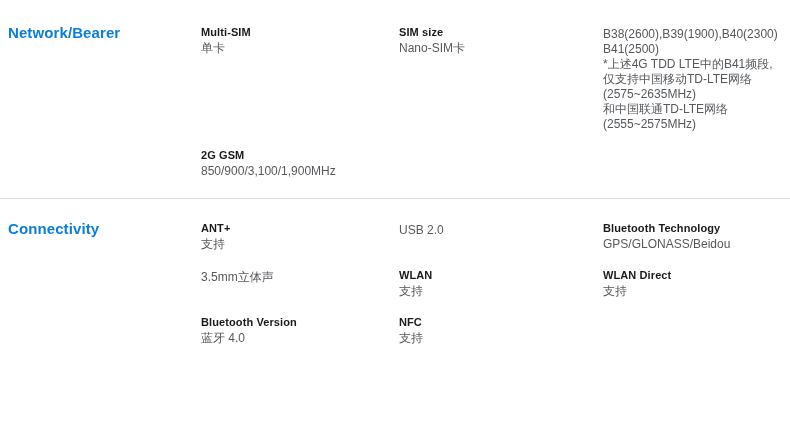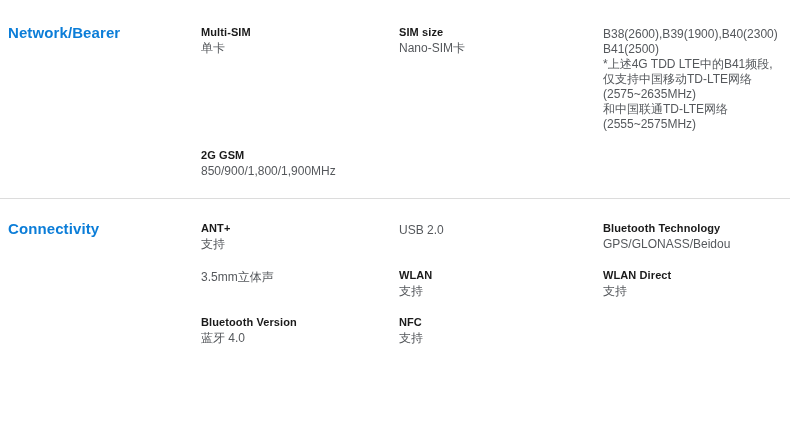--- a/index.html
+++ b/index.html
@@ -86,21 +86,21 @@
           <div class="spec-value">B38(2600),B39(1900),B40(2300)
 B41(2500)
 *上述4G TDD LTE中的B41频段,
 仅支持中国移动TD-LTE网络(2575~2635MHz)
 和中国联通TD-LTE网络(2555~2575MHz)</div>
         </div>
       </div>
       <div class="row">
         <div class="cell">
           <div class="spec-label">2G GSM</div>
-          <div class="spec-value">850/900/1,800/1,900MHz</div>
+          <div class="spec-value">850/900/3,100/1,900MHz</div>
         </div>
       </div>
     </div>
   </section>
 
   <div class="divider"></div>
 
   <section class="spec-section section-connectivity">
     <h2 class="section-title">Connectivity</h2>
     <div class="rows">

